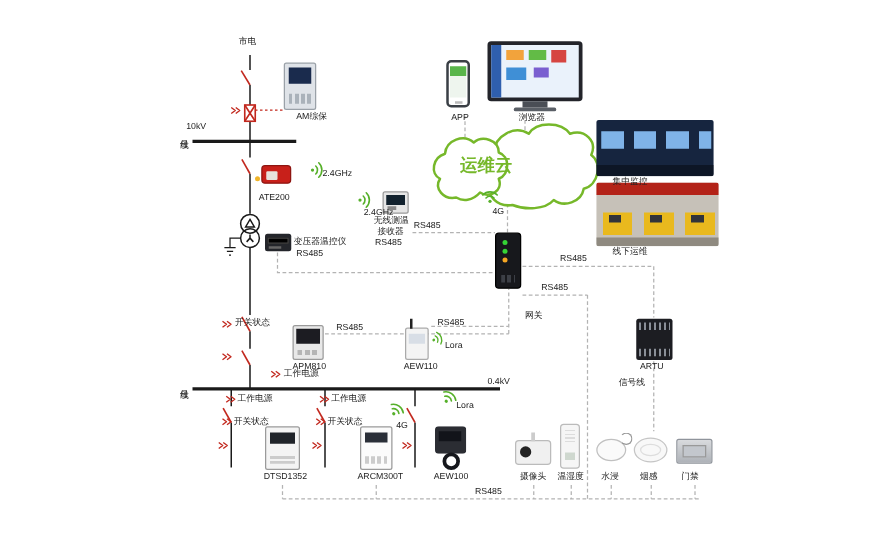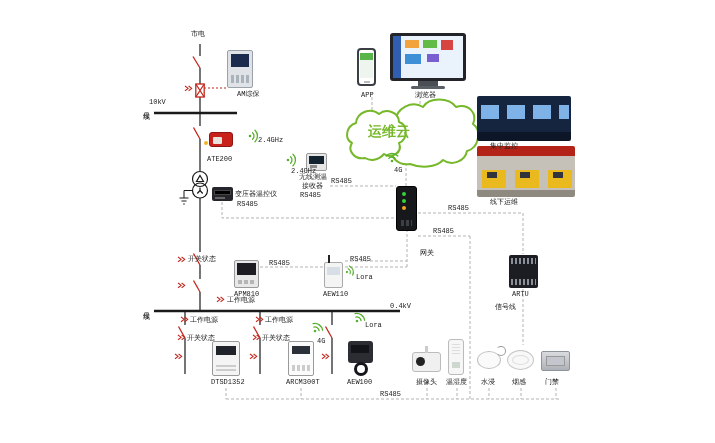--- a/index.html
+++ b/index.html
@@ -1,17 +1,17 @@
 <!DOCTYPE html>
 <html><head>
 <meta charset="utf-8">
 <style>
   html,body{margin:0;padding:0;background:#fff;}
   #stage{position:relative;width:614px;height:443px;background:#fff;overflow:hidden;
-         font-family:Liberation Mono, monospace;border-radius:27px;}
+         font-family:Liberation Sans, sans-serif;border-radius:27px;}
   svg.wires{position:absolute;left:0;top:0;z-index:1;}
   .lb{position:absolute;z-index:3;font-size:7px;line-height:1.15;color:#222;white-space:nowrap;}
   .vert{writing-mode:vertical-rl;text-orientation:upright;letter-spacing:1px;}
   .cloudtxt{font-size:14px;font-weight:bold;color:#76b82a;z-index:4;}
   .dev{position:absolute;z-index:2;box-sizing:border-box;}
   .dev::before,.dev::after{content:"";position:absolute;box-sizing:border-box;}
 
   .relay{background:#dfe3e8;border:1px solid #9aa1a8;border-radius:2px;}
   .relay::before{left:3px;top:3px;right:3px;height:13px;background:#1a2b4d;}
   .relay::after{left:3px;bottom:4px;right:3px;height:8px;

